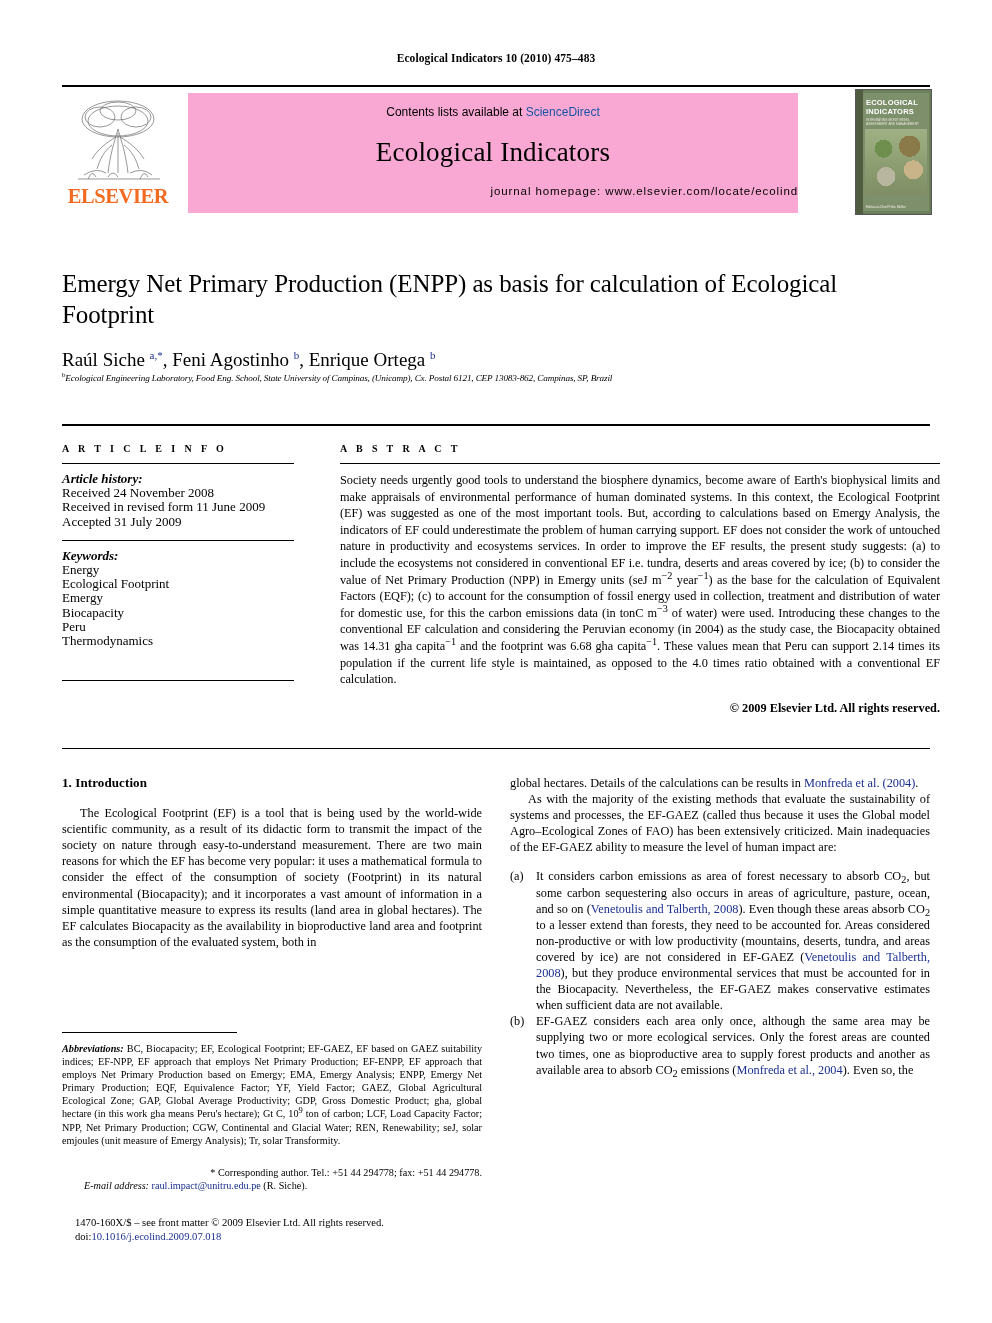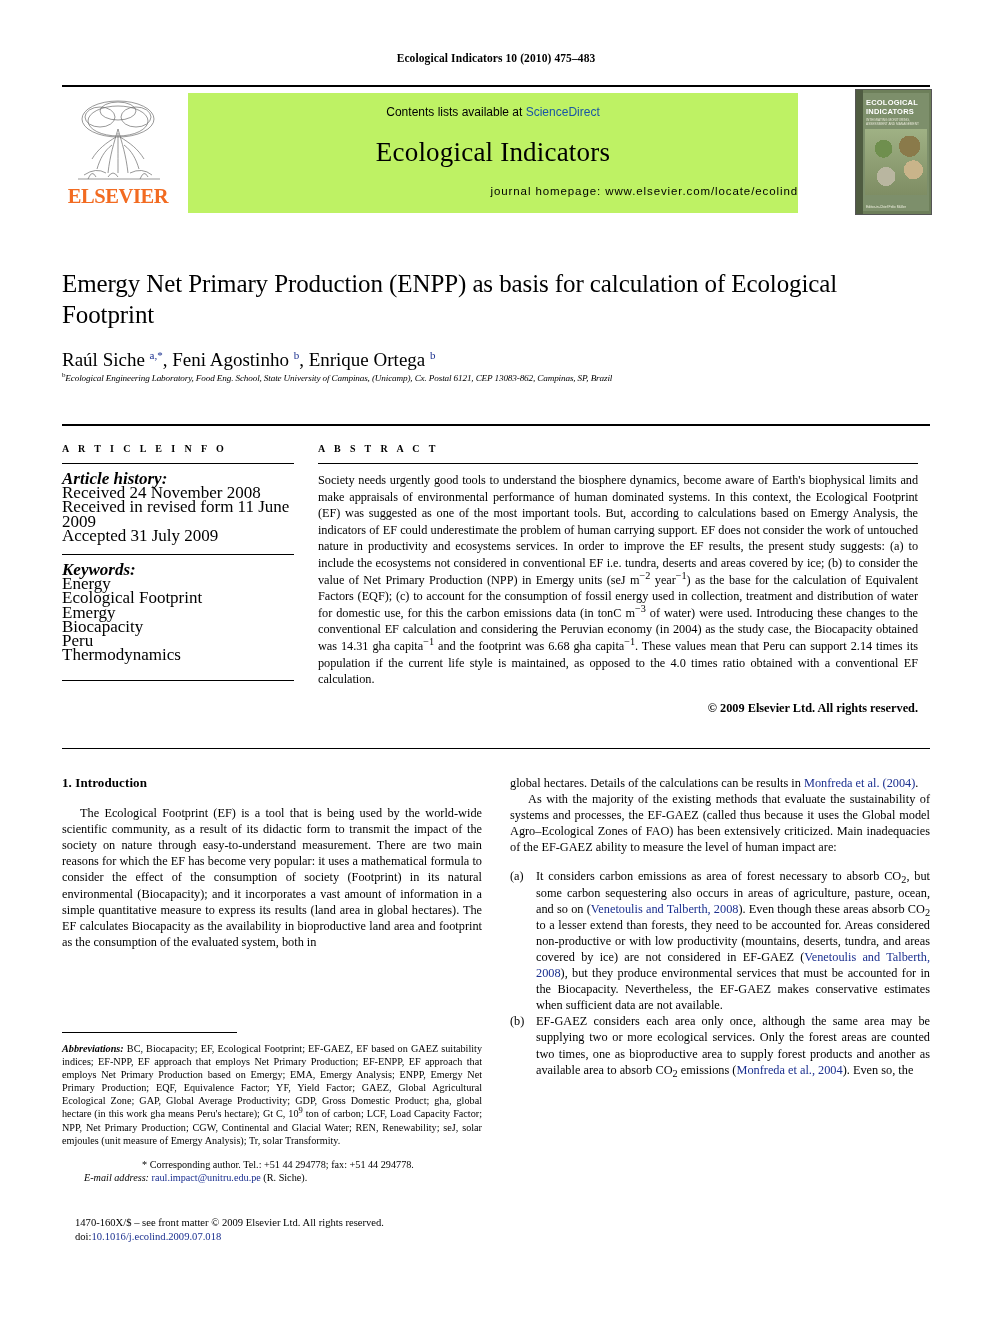--- a/index.html
+++ b/index.html
@@ -69,21 +69,21 @@
     font-size: 20.5px;
     font-weight: bold;
     color: #F26B21;
     letter-spacing: -0.4px;
   }
   .grey-band {
     position: absolute;
     left: 126px; top: 8px;
     width: 610px;
     height: 120px;
-    background: #bef264;
+    background: #f9a8d4;
   }
   .contents-line {
     position: absolute;
     left: 0; top: 12px;
     width: 610px;
     text-align: center;
     font-family: "Liberation Sans", sans-serif;
     font-size: 12px;
   }
   .contents-line .sd {
@@ -215,21 +215,21 @@
     height: 2px;
     background: #000;
   }
   .infocol {
     position: absolute;
     left: 62px; top: 443px;
     width: 232px;
   }
   .abscol {
     position: absolute;
-    left: 318px; top: 443px;
+    left: 340px; top: 443px;
     width: 600px;
   }
   .secthead {
     font-family: "Liberation Serif", serif;
     font-weight: bold;
     font-size: 10px;
     letter-spacing: 3.4px;
   }
   .hr-thin {
     height: 1px;
@@ -239,21 +239,21 @@
   .hr-thin2 {
     height: 1px;
     background: #000;
     margin: 11px 0 8px 0;
   }
   .ital {
     font-style: italic;
     font-weight: bold;
   }
   .infotext {
-    font-size: 17px;
+    font-size: 13px;
     line-height: 14.2px;
   }
   .abstract-body {
     font-size: 12.3px;
     line-height: 16.6px;
     text-align: justify;
     letter-spacing: -0.05px;
   }
   .copyright {
     margin-top: 13px;
@@ -320,23 +320,23 @@
   .footnotes {
     position: absolute;
     left: 62px; top: 1042px;
     width: 420px;
     font-size: 10.2px;
     line-height: 13.1px;
     text-align: justify;
   }
   .footnotes .abbr-lead { font-style: italic; font-weight: bold; }
   .corr {
-    margin-top: 11px;
+    margin-top: 19px;
     text-indent: 12px;
-    text-align: center;
+    text-align: right;
   }
   .email-line {
     margin-left: 22px;
     text-align: left;
   }
   .email-line .lbl { font-style: italic; }
   .email-line a { color: #1a2f8f; text-decoration: none; }
   .imprint {
     position: absolute;
     left: 75px; top: 1216px;

